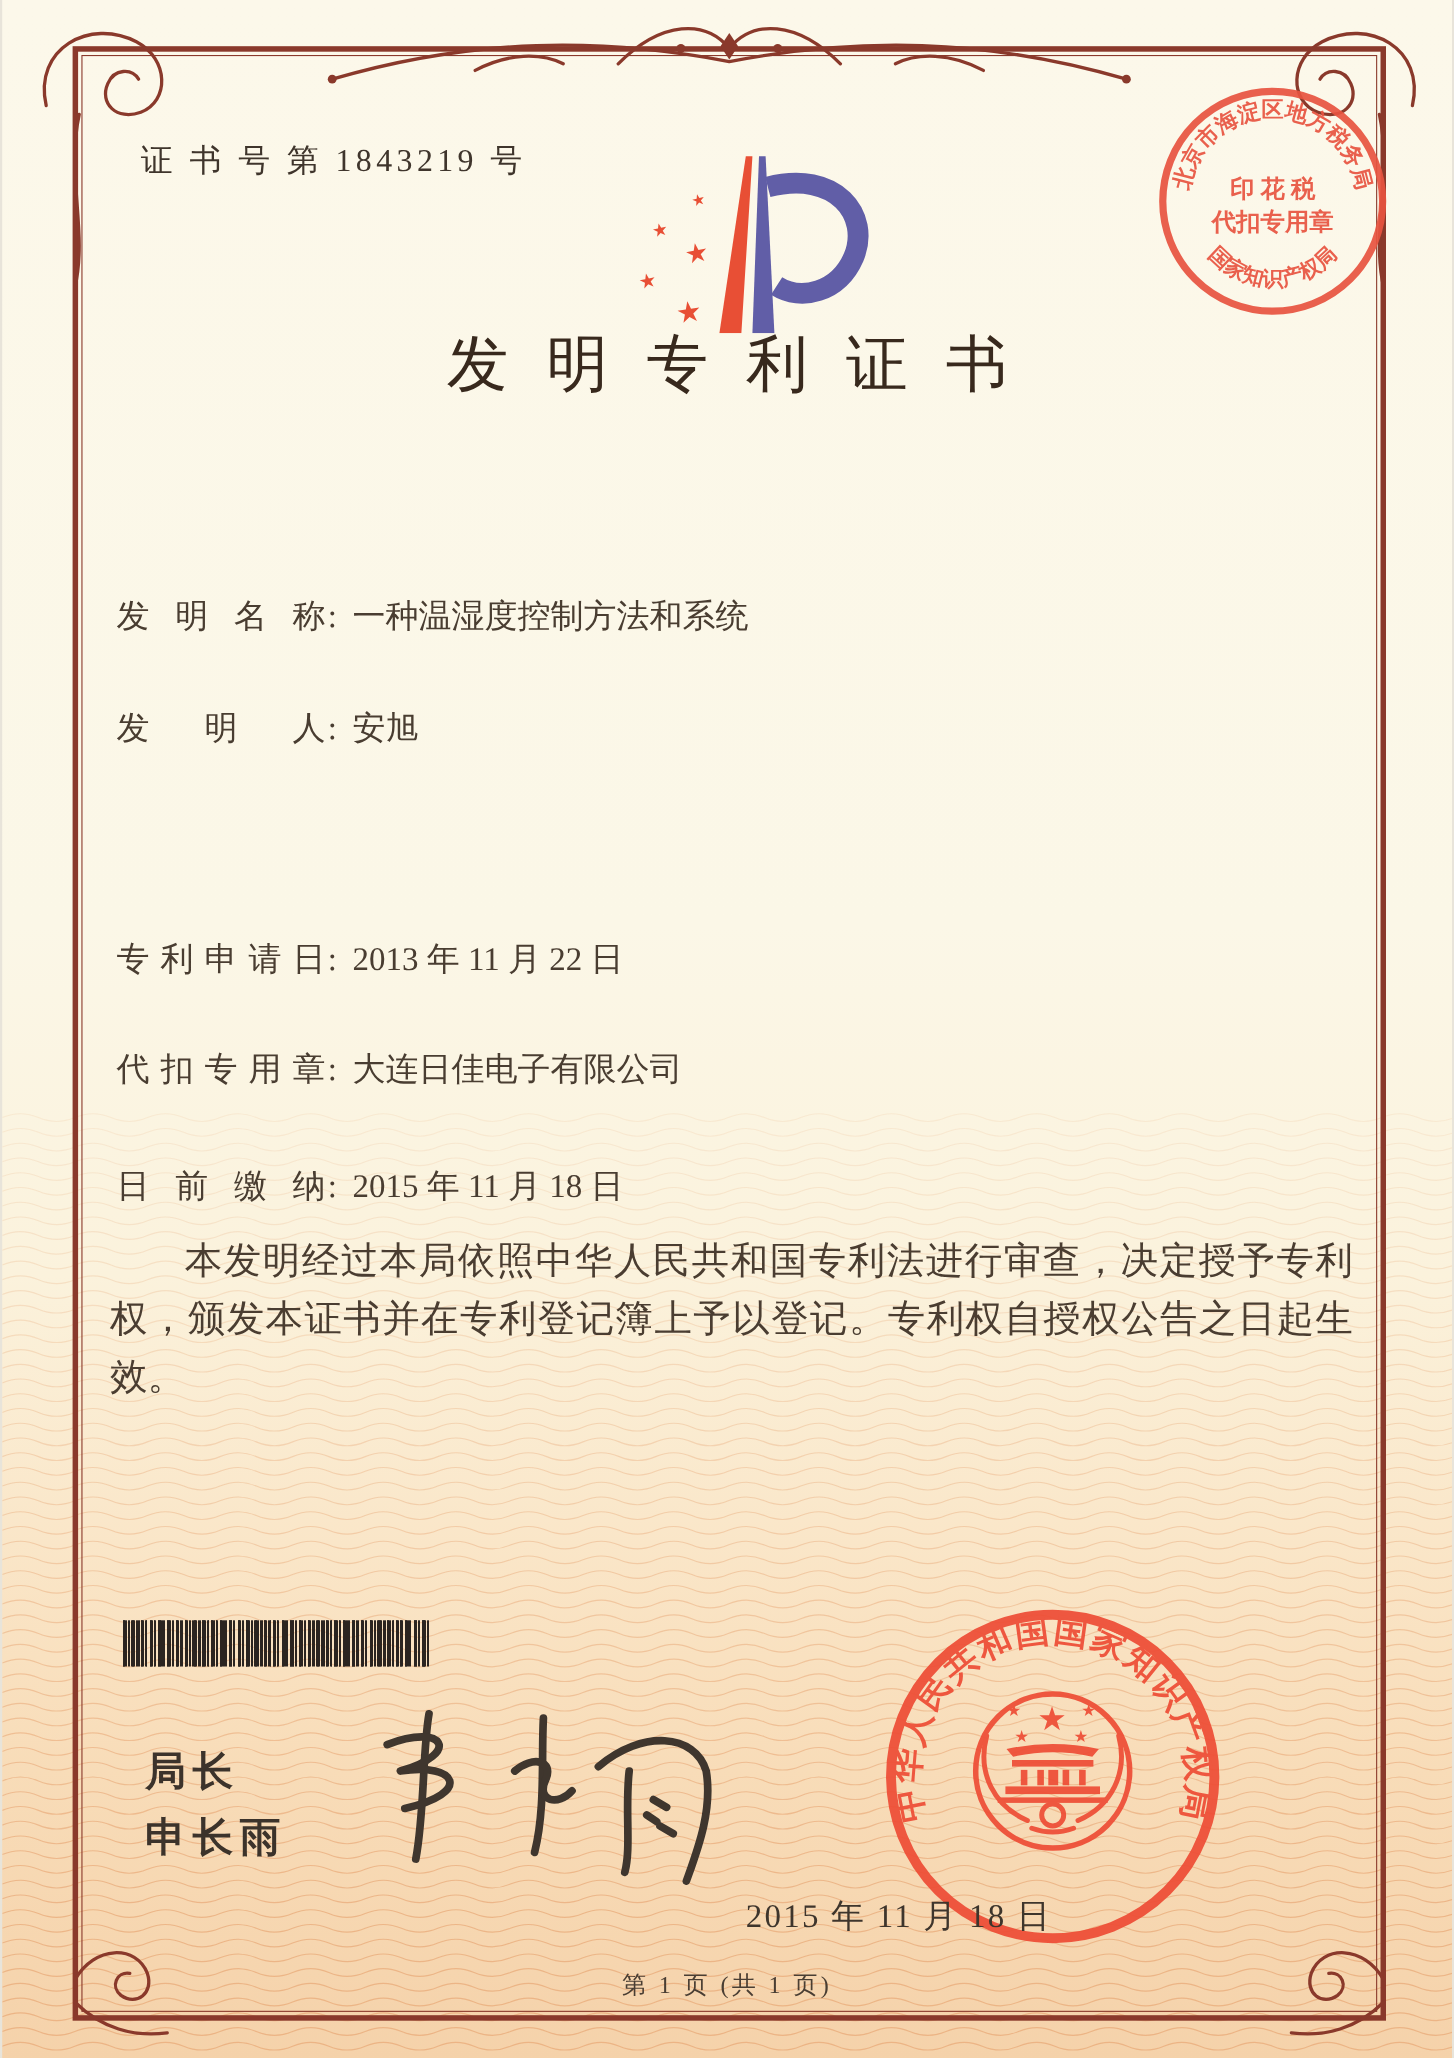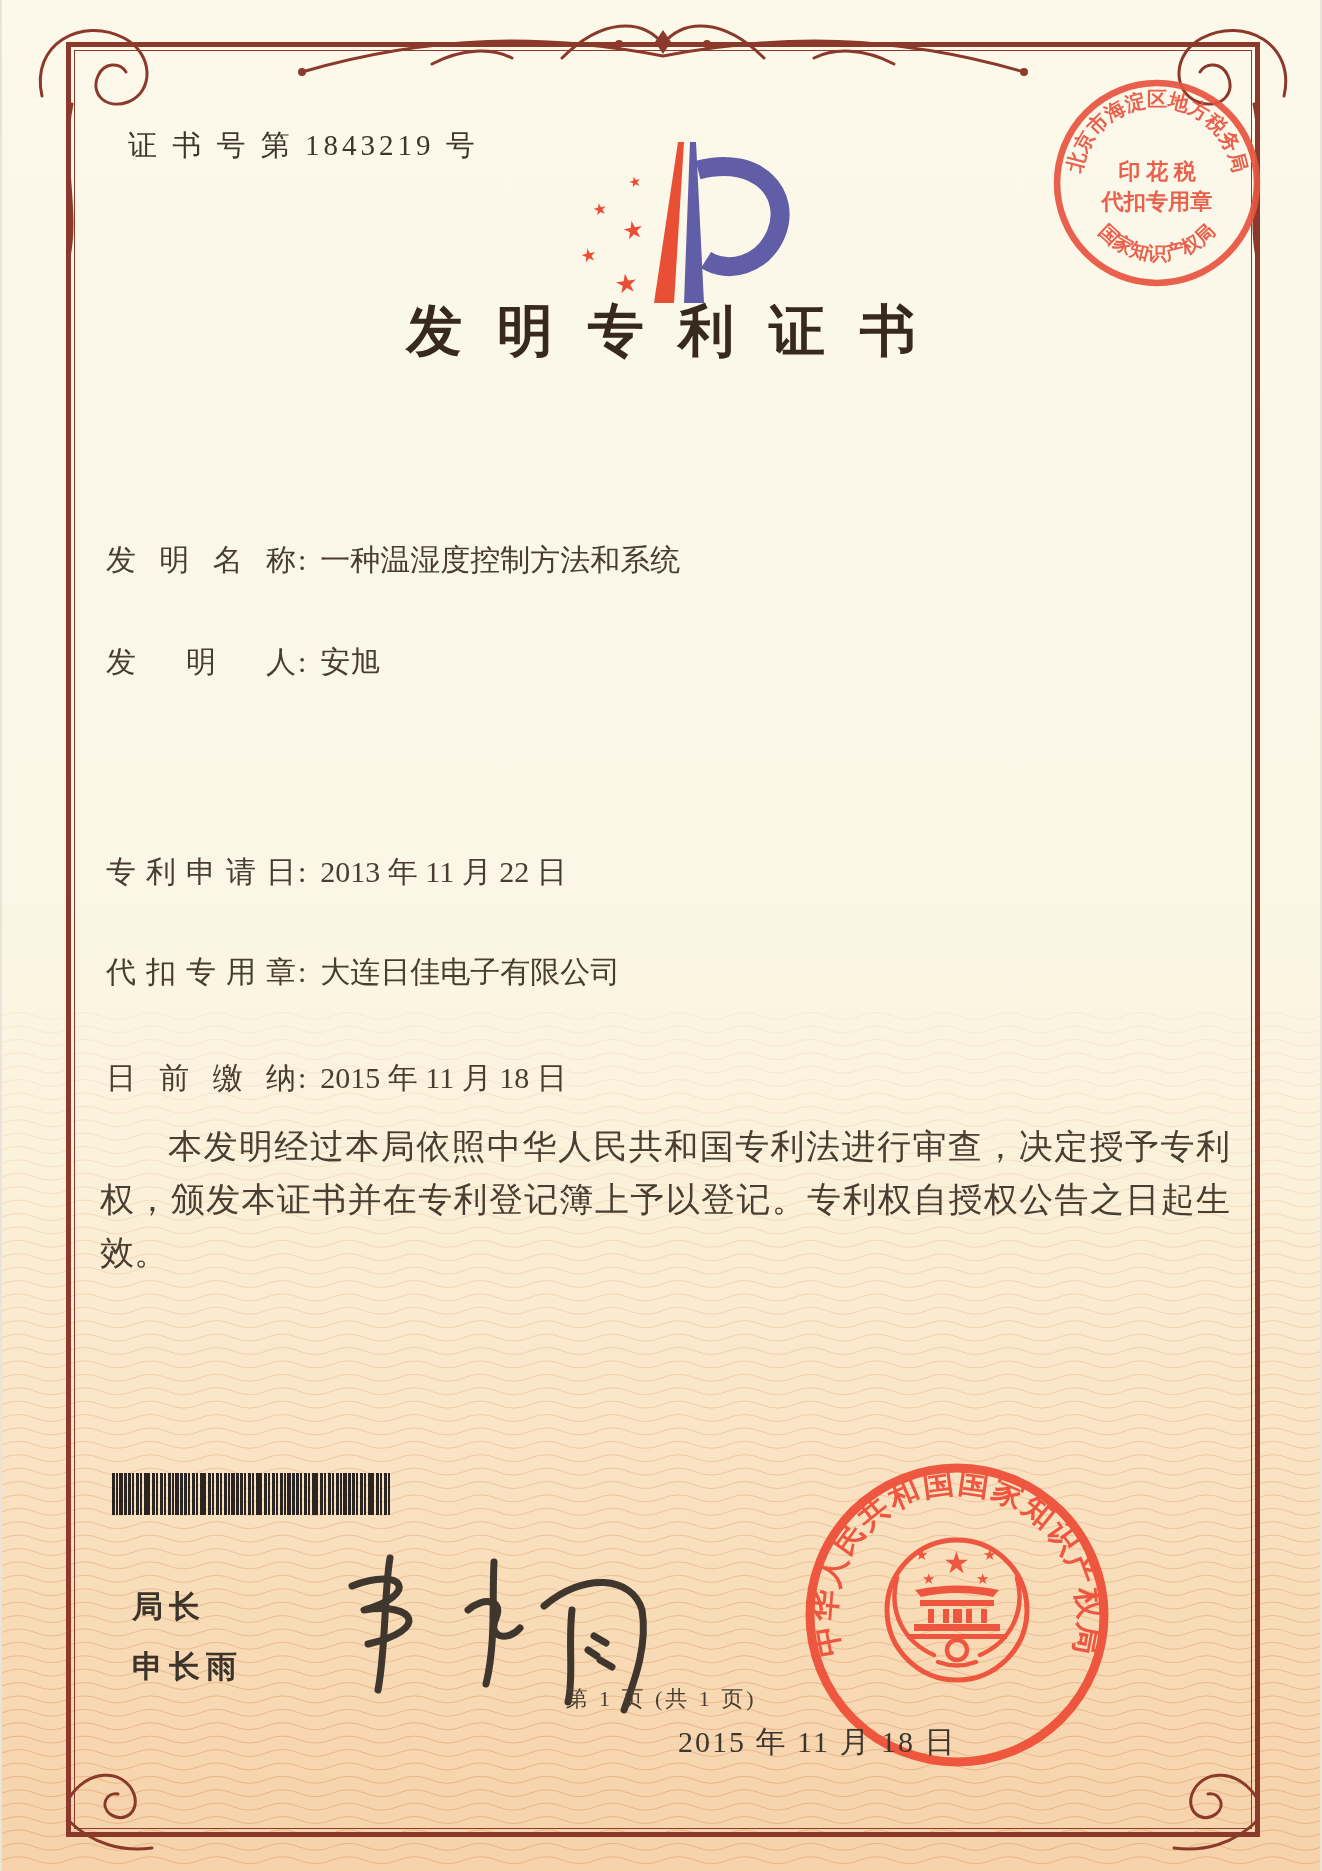--- a/index.html
+++ b/index.html
@@ -29,21 +29,21 @@
   .cert-no{
     position:absolute;left:126px;top:126px;
     font-size:29px;letter-spacing:4px;color:#3f352c;
   }
   .logo{position:absolute;left:578px;top:108px;}
   .tax-stamp{position:absolute;left:1048px;top:76px;opacity:.92;}
 
   .title{
     position:absolute;left:0;right:0;top:294px;
     text-align:center;
-    font-size:56px;font-weight:700;color:#38291d;
+    font-size:56px;font-weight:400;color:#38291d;
     letter-spacing:.62em;text-indent:.62em;
   }
 
   .field{position:absolute;left:104px;font-size:30px;color:#49ureNone}
   .field{position:absolute;left:104px;font-size:30px;color:#493d31;white-space:nowrap;}
   .field .lbl{display:inline-block;width:190px;text-align:justify;text-align-last:justify;}
   .field .colon{display:inline-block;margin:0 14px 0 2px;}
   .f0{top:540px}.f1{top:642px}.f2{top:742px}.f3{top:852px}.f4{top:952px}.f5{top:1058px}
 
   .paras{
@@ -56,33 +56,33 @@
     position:absolute;left:110px;top:1473px;width:278px;height:42px;
     background-image:
       repeating-linear-gradient(90deg,#2b2420 0 2px,rgba(0,0,0,0) 2px 4px),
       repeating-linear-gradient(90deg,#2b2420 0 3px,rgba(0,0,0,0) 3px 8px),
       repeating-linear-gradient(90deg,#2b2420 0 1px,rgba(0,0,0,0) 1px 7px);
   }
 
   .director-title,.director-name{
     position:absolute;left:130px;
     font-family:"Liberation Sans","DejaVu Sans",sans-serif;
-    font-weight:600;font-size:31px;letter-spacing:6px;color:#3c332b;
+    font-weight:600;font-size:37px;letter-spacing:6px;color:#3c332b;
   }
   .director-title{top:1586px}
   .director-name{top:1646px}
   .signature{position:absolute;left:330px;top:1548px;}
 
   .seal{position:absolute;left:800px;top:1460px;opacity:.92;z-index:3;}
   .issue-date{
     position:absolute;left:676px;top:1722px;z-index:4;
     font-size:30px;color:#3e352c;letter-spacing:2px;white-space:nowrap;
   }
   .footer-page{
-    position:absolute;left:0;right:0;top:1684px;z-index:4;
+    position:absolute;left:0;right:0;top:1790px;z-index:4;
     text-align:center;font-size:22px;letter-spacing:3px;color:#4a3e33;
   }
 </style>
 </head>
 <body>
 
 <div class="page">
 
   <svg id="waves" class="waves" viewBox="0 0 1322 861" xmlns="http://www.w3.org/2000/svg">
       <path d="M0 6.0 Q16.5 -1.0 33 6.0 Q49.5 13.0 66 6.0 Q82.5 -1.0 99 6.0 Q115.5 13.0 132 6.0 Q148.5 -1.0 165 6.0 Q181.5 13.0 198 6.0 Q214.5 -1.0 231 6.0 Q247.5 13.0 264 6.0 Q280.5 -1.0 297 6.0 Q313.5 13.0 330 6.0 Q346.5 -1.0 363 6.0 Q379.5 13.0 396 6.0 Q412.5 -1.0 429 6.0 Q445.5 13.0 462 6.0 Q478.5 -1.0 495 6.0 Q511.5 13.0 528 6.0 Q544.5 -1.0 561 6.0 Q577.5 13.0 594 6.0 Q610.5 -1.0 627 6.0 Q643.5 13.0 660 6.0 Q676.5 -1.0 693 6.0 Q709.5 13.0 726 6.0 Q742.5 -1.0 759 6.0 Q775.5 13.0 792 6.0 Q808.5 -1.0 825 6.0 Q841.5 13.0 858 6.0 Q874.5 -1.0 891 6.0 Q907.5 13.0 924 6.0 Q940.5 -1.0 957 6.0 Q973.5 13.0 990 6.0 Q1006.5 -1.0 1023 6.0 Q1039.5 13.0 1056 6.0 Q1072.5 -1.0 1089 6.0 Q1105.5 13.0 1122 6.0 Q1138.5 -1.0 1155 6.0 Q1171.5 13.0 1188 6.0 Q1204.5 -1.0 1221 6.0 Q1237.5 13.0 1254 6.0 Q1270.5 -1.0 1287 6.0 Q1303.5 13.0 1320 6.0 Q1336.5 -1.0 1353 6.0 Q1369.5 13.0 1386 6.0" fill="none" stroke="#e49a66" stroke-width="1" opacity="0.120"></path>

